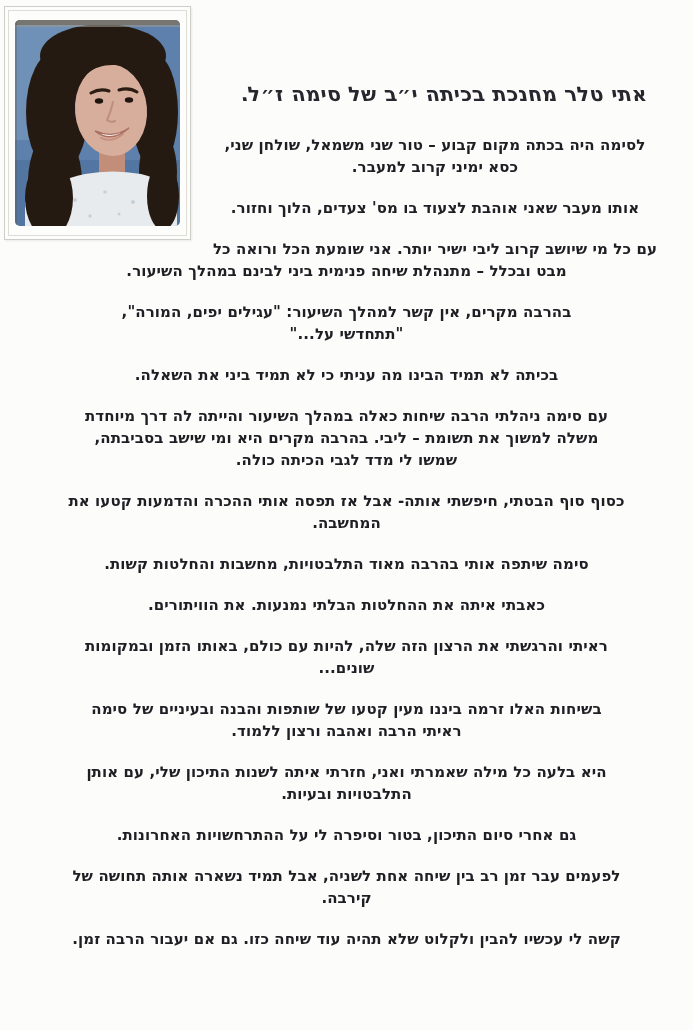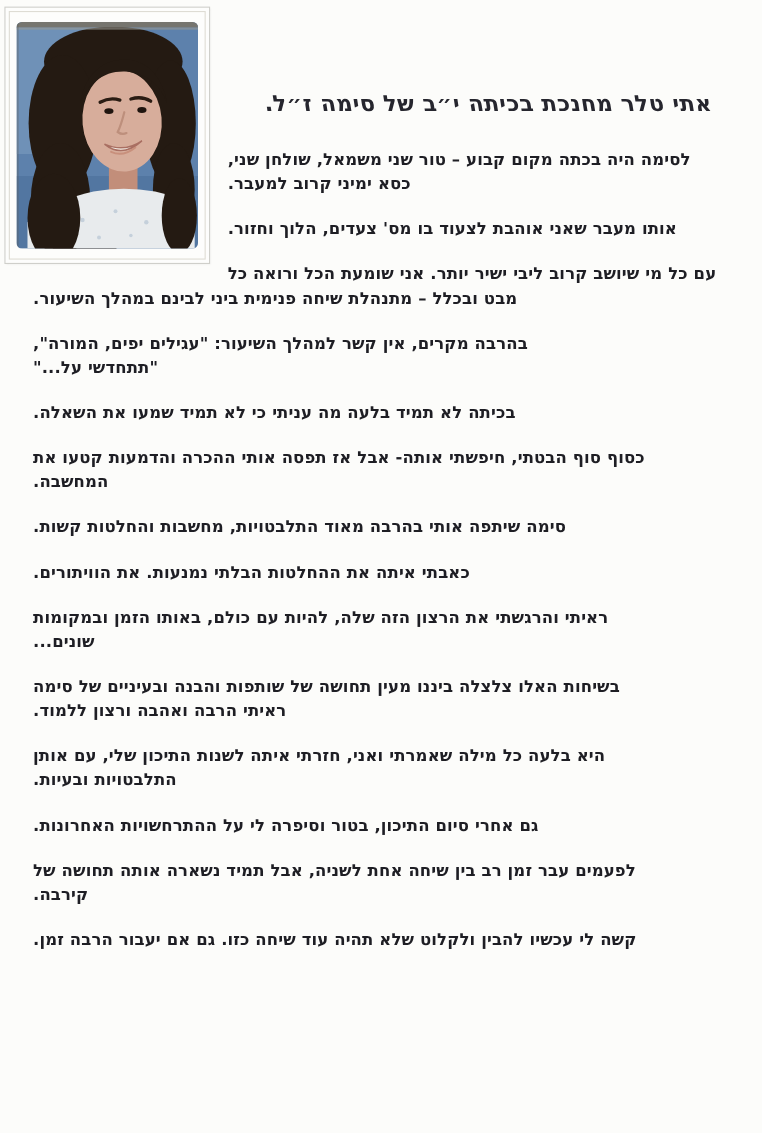--- a/index.html
+++ b/index.html
@@ -49,21 +49,21 @@
     display:inline-block;
     transform:skewX(9deg);
     transform-origin:bottom right;
     letter-spacing:0.5px;
   }
   .body-text p{
     margin:0 0 19px 0;
     font-size:15px;
     line-height:22px;
     font-weight:bold;
-    text-align:left;
+    text-align:center;
     white-space:pre-line;
     color:var(--ink,#1e1e24);
     letter-spacing:0.1px;
   }
 </style>
 </head>
 <body>
 
 <div class="page">
 
@@ -126,28 +126,31 @@
   </div>
 
   <div class="body-text">
       <p>לסימה היה בכתה מקום קבוע – טור שני משמאל, שולחן שני,
 כסא ימיני קרוב למעבר.</p>
       <p>אותו מעבר שאני אוהבת לצעוד בו מס' צעדים, הלוך וחזור.</p>
       <p>עם כל מי שיושב קרוב ליבי ישיר יותר. אני שומעת הכל ורואה כל
 מבט ובכלל – מתנהלת שיחה פנימית ביני לבינם במהלך השיעור.</p>
       <p>בהרבה מקרים, אין קשר למהלך השיעור: "עגילים יפים, המורה",
 "תתחדשי על..."</p>
-      <p>בכיתה לא תמיד בלעה מה עניתי כי לא תמיד שמעו את השאלה.</p>
+      <p>בכיתה לא תמיד הבינו מה עניתי כי לא תמיד ביני את השאלה.</p>
+      <p>עם סימה ניהלתי הרבה שיחות כאלה במהלך השיעור והייתה לה דרך מיוחדת
+משלה למשוך את תשומת – ליבי. בהרבה מקרים היא ומי שישב בסביבתה,
+שמשו לי מדד לגבי הכיתה כולה.</p>
       <p>כסוף סוף הבטתי, חיפשתי אותה- אבל אז תפסה אותי ההכרה והדמעות קטעו את
 המחשבה.</p>
       <p>סימה שיתפה אותי בהרבה מאוד התלבטויות, מחשבות והחלטות קשות.</p>
       <p>כאבתי איתה את ההחלטות הבלתי נמנעות. את הוויתורים.</p>
       <p>ראיתי והרגשתי את הרצון הזה שלה, להיות עם כולם, באותו הזמן ובמקומות
 שונים...</p>
-      <p>בשיחות האלו צלצלה ביננו מעין תחושה של שותפות והבנה ובעיניים של סימה
+      <p>בשיחות האלו זרמה ביננו מעין קטעו של שותפות והבנה ובעיניים של סימה
 ראיתי הרבה ואהבה ורצון ללמוד.</p>
       <p>היא בלעה כל מילה שאמרתי ואני, חזרתי איתה לשנות התיכון שלי, עם אותן
 התלבטויות ובעיות.</p>
       <p>גם אחרי סיום התיכון, בטור וסיפרה לי על ההתרחשויות האחרונות.</p>
       <p>לפעמים עבר זמן רב בין שיחה אחת לשניה, אבל תמיד נשארה אותה תחושה של
 קירבה.</p>
       <p>קשה לי עכשיו להבין ולקלוט שלא תהיה עוד שיחה כזו. גם אם יעבור הרבה זמן.</p>
     </div>
 
 </div>

